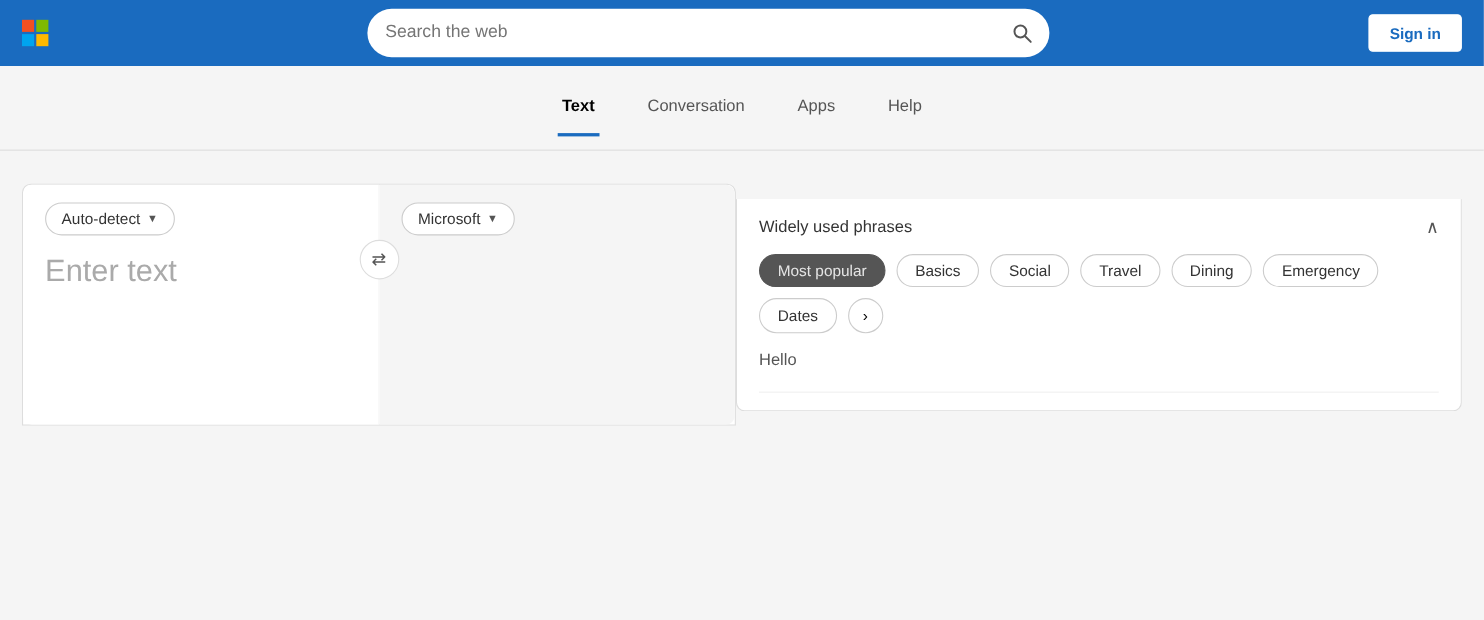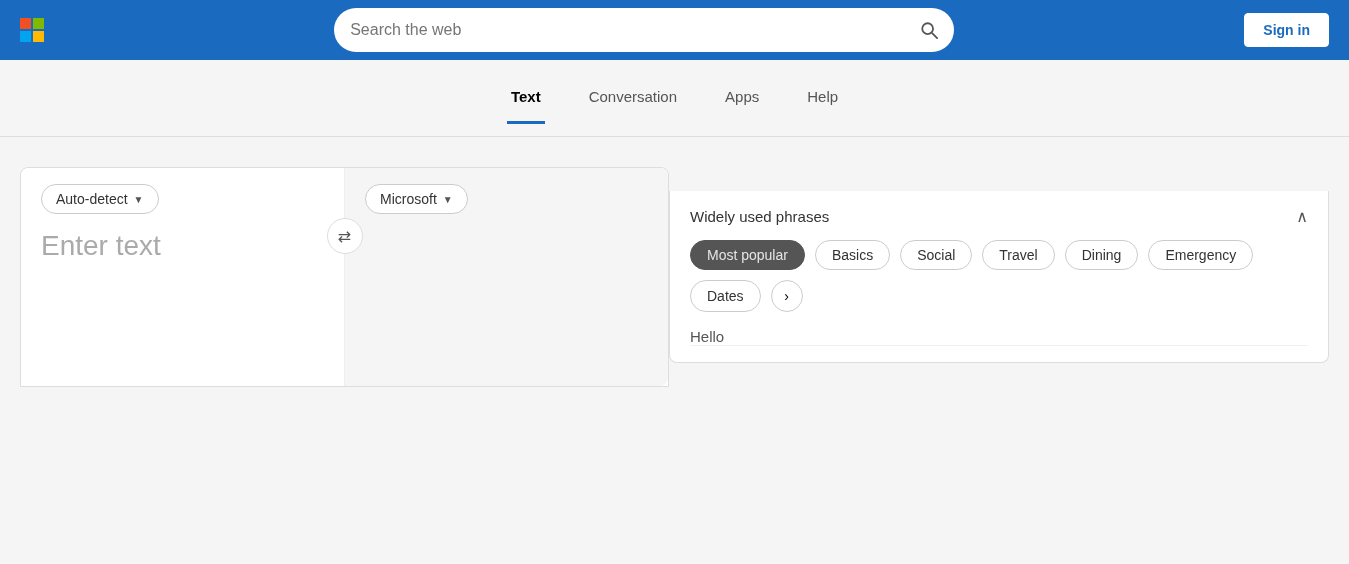--- a/index.html
+++ b/index.html
@@ -227,21 +227,21 @@
       font-size: 14px;
     }
     .phrases-row {
       display: flex;
       gap: 20px;
     }
     .phrase-item {
       flex: 1;
       font-size: 15px;
       color: #555;
-      padding-bottom: 0;
+      padding-bottom: 20px;
       border-bottom: 1px solid #f0f0f0;
     }
 
     .outer-wrap {
       display: flex;
       flex-direction: row;
       align-items: center;
       padding: 30px 20px 0;
     }
 

